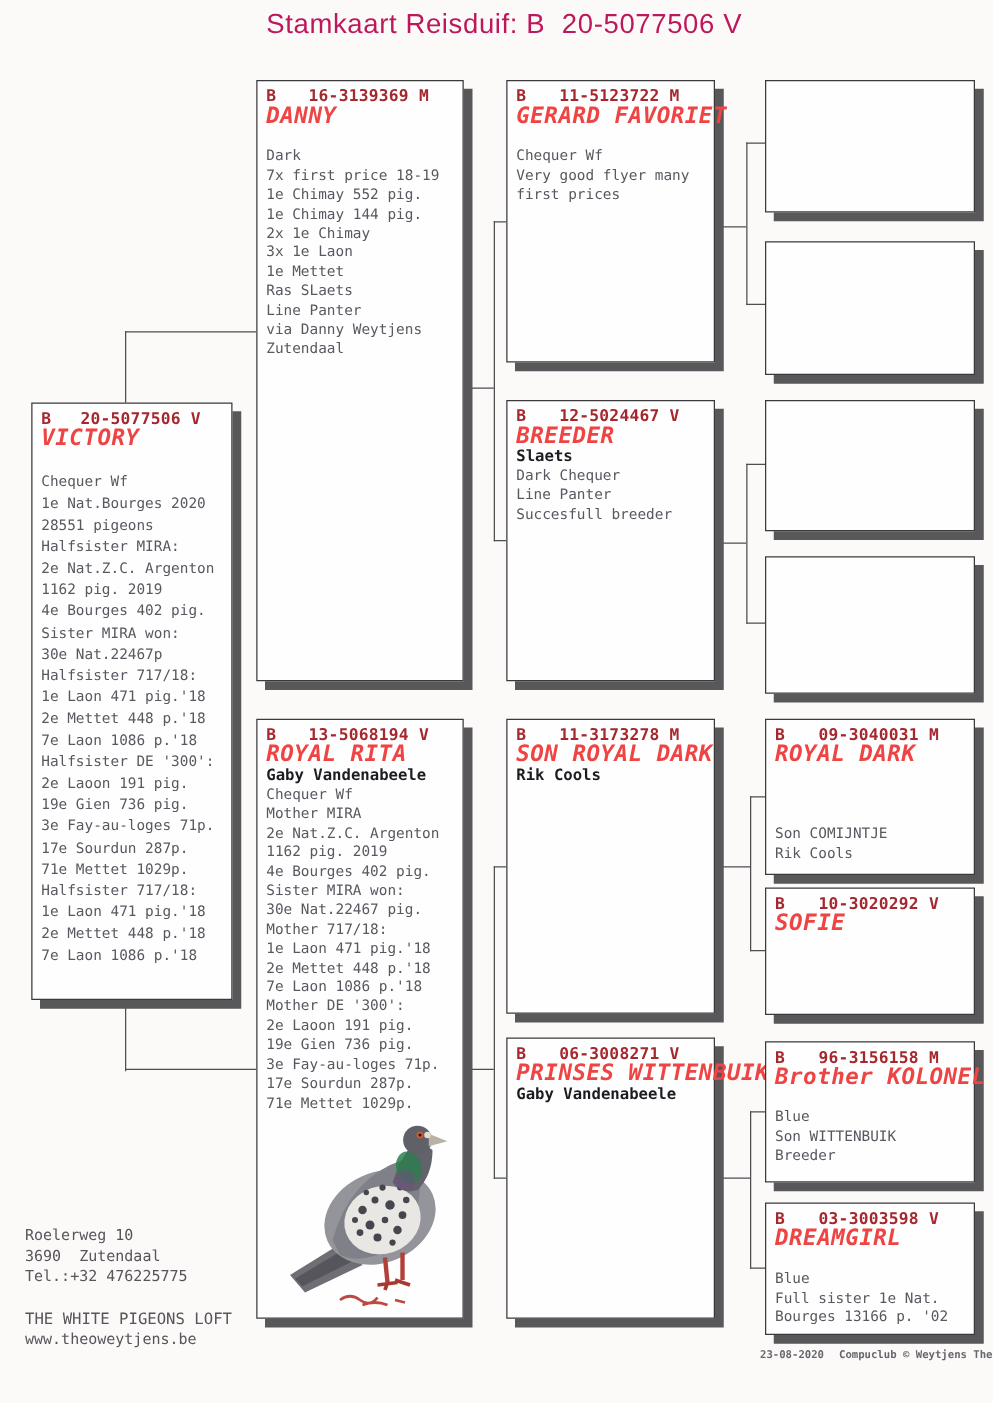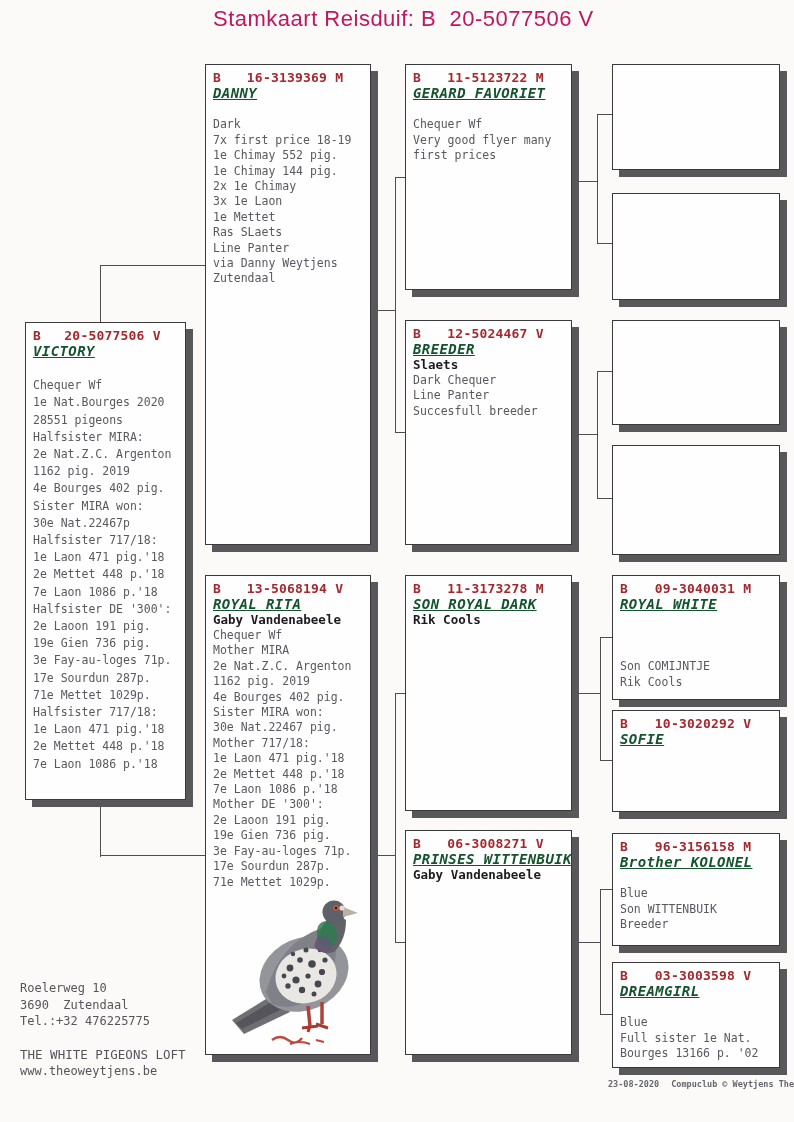--- a/index.html
+++ b/index.html
@@ -16,21 +16,21 @@
   }
   .pbox{
     position:absolute;box-sizing:border-box;
     background:#fefefe;border:1px solid #3a3a3c;
     box-shadow:7px 7px 0 #58585a;
     padding:5px 7px 4px 7px;
   }
   .ring{display:flex;align-items:baseline;color:#a5282f;font-weight:bold;font-size:13px;letter-spacing:0.2px;}
   .ring .country{margin-right:6px;}
   .ring .num{flex:1;text-align:center;white-space:pre;}
-  .pname{font-size:14px;font-weight:bold;font-style:italic;color:#14532d;letter-spacing:0.4px;white-space:pre;line-height:16px;text-decoration:underline;}
+  .pname{font-size:18px;font-weight:bold;font-style:italic;color:#ef4444;letter-spacing:0.4px;white-space:pre;line-height:16px;}
   .psub{font-size:12.5px;font-weight:bold;color:#1d1a20;white-space:pre;line-height:15px;}
   .plines{margin-top:1px;}
   .bline{font-size:11.5px;color:#5b5760;line-height:15.4px;white-space:pre;}
   .lh17 .bline{line-height:17.2px;}
   .conn{position:absolute;background:#4e4e50;}
   .photo{position:absolute;right:2px;bottom:4px;width:138px;height:168px;}
   .footer{position:absolute;left:20px;top:980px;color:#4f4c52;}
   .owner{font-size:17px;font-weight:bold;color:#2c2a2e;letter-spacing:1.5px;white-space:pre;line-height:22px;}
   .addr{font-size:12px;line-height:16.5px;white-space:pre;color:#57545a;}
   .loft{margin-top:16px;font-size:12.5px;line-height:17px;white-space:pre;color:#57545a;}
@@ -245,21 +245,21 @@
 <div class="pbox" style="left:612px;top:64px;width:168px;height:106px;"></div>
 <div class="pbox" style="left:612px;top:193px;width:168px;height:107px;"></div>
 <div class="pbox" style="left:612px;top:320px;width:168px;height:105px;"></div>
 <div class="pbox" style="left:612px;top:445px;width:168px;height:110px;"></div>
 
 <div class="pbox" style="left:612px;top:575px;width:168px;height:125px;">
   <div class="ring">
     <span class="country">B</span>
     <span class="num">09-3040031 M</span>
   </div>
-  <div class="pname">ROYAL WHITE</div>
+  <div class="pname">ROYAL DARK</div>
   <div class="plines">
       <div class="bline">&nbsp;</div>
       <div class="bline">&nbsp;</div>
       <div class="bline">&nbsp;</div>
       <div class="bline">Son COMIJNTJE</div>
       <div class="bline">Rik Cools</div>
     </div>
 </div>
 
 <div class="pbox" style="left:612px;top:710px;width:168px;height:102px;">

